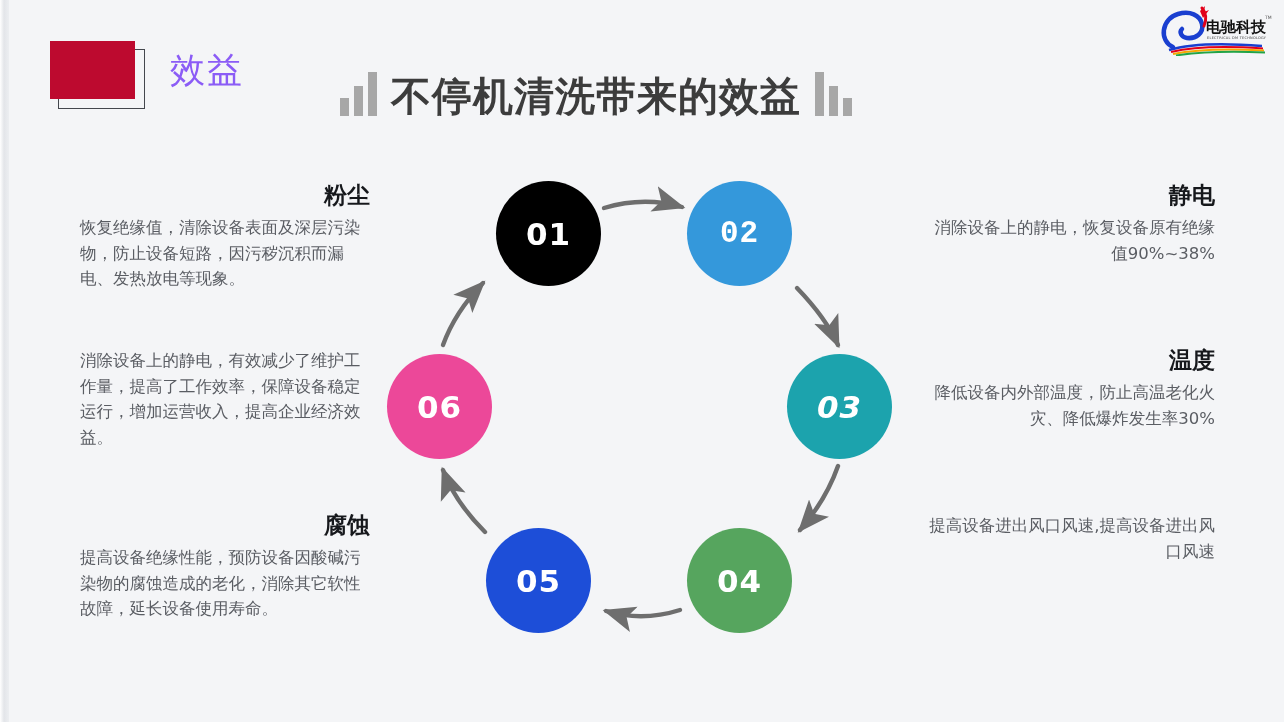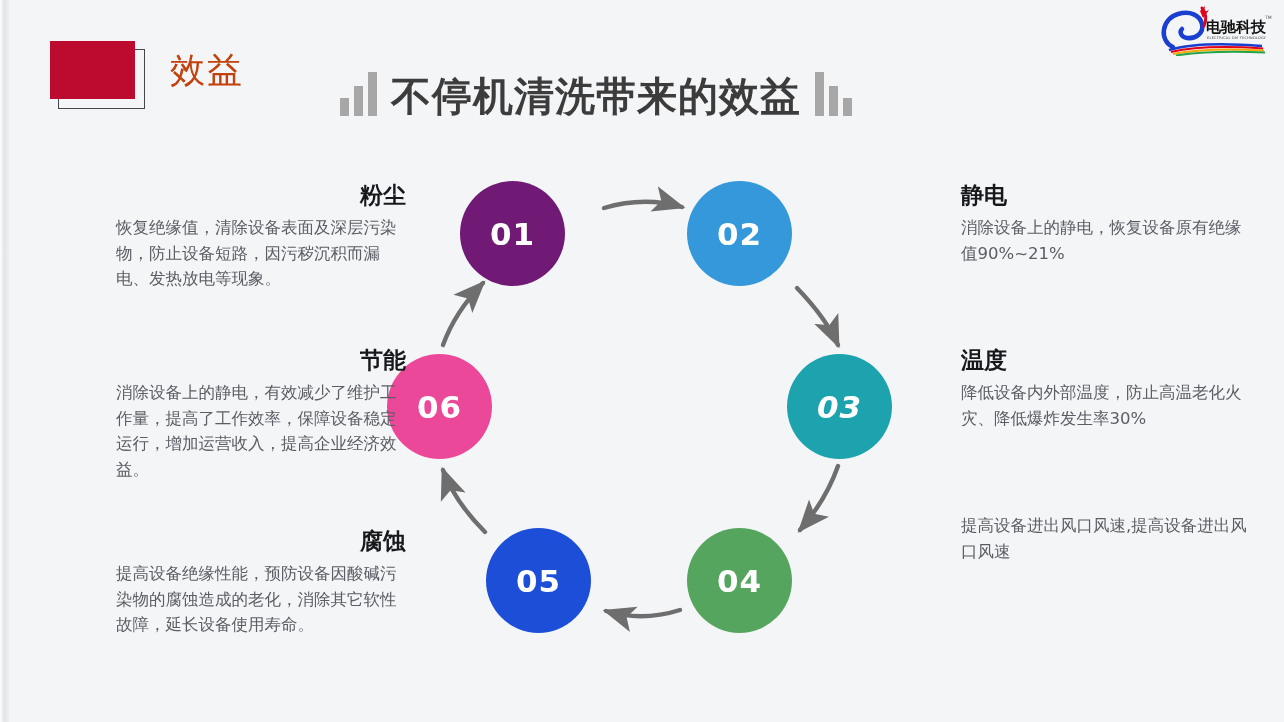--- a/index.html
+++ b/index.html
@@ -40,21 +40,21 @@
     left: 58px; top: 49px;
     width: 85px; height: 58px;
     border: 1px solid #44474d;
     background: transparent;
     z-index: 2;
   }
   .header-kicker {
     position: absolute;
     left: 170px; top: 47px;
     font-size: 35px;
-    color: #c2410c;
+    color: #8b5cf6;
     letter-spacing: 2px;
     font-family: "DejaVu Sans", "Liberation Sans", sans-serif;
     z-index: 3;
   }
   .title-wrap {
     position: absolute;
     left: 340px; top: 68px;
     display: flex;
     align-items: flex-end;
     gap: 14px;
@@ -105,36 +105,36 @@
     align-items: center;
     justify-content: center;
     color: #ffffff;
     font-size: 31px;
     font-weight: bold;
     font-family: "DejaVu Sans", "Liberation Sans", sans-serif;
     letter-spacing: 1px;
   }
 
   
-  .block { position: absolute; width: 290px; margin-left: 36px; }
+  .block { position: absolute; width: 290px; }
   .block .ttl {
     font-size: 23px;
     font-weight: bold;
     color: #16181c;
     font-family: "DejaVu Sans", "Liberation Sans", sans-serif;
     margin-bottom: 7px;
     line-height: 1.1;
   }
   .block .body {
     font-size: 16.5px;
     color: #5a5d63;
     line-height: 1.55;
     font-family: "DejaVu Sans", "Liberation Sans", sans-serif;
   }
-  .block.right { text-align: left; }
+  .block.right { text-align: right; }
   .block.left { text-align: left; }
   .block.left .ttl { text-align: right; }
 </style>
 </head>
 <body>
 
 <div class="slide">
 
   <div class="edge-strip"></div>
 
@@ -180,24 +180,24 @@
     <g stroke="#6e6e6e" stroke-width="4.4" fill="none" marker-end="url(#ah)" stroke-linecap="round">
       <path d="M604 208 Q 644 196, 682 207"></path>
       <path d="M797 288 Q 826 318, 838 345"></path>
       <path d="M838 466 Q 826 500, 800 530"></path>
       <path d="M680 610 Q 642 622, 606 611"></path>
       <path d="M485 532 Q 455 502, 443 470"></path>
       <path d="M443 345 Q 455 312, 483 283"></path>
     </g>
   </svg>
 
-  <div class="circle" style="left: 460px; top: 181px; width: 105px; height: 105px; background: #701a75;">
+  <div class="circle" style="left: 496px; top: 181px; width: 105px; height: 105px; background: #000000;">
     <span>01</span>
   </div>
-  <div class="circle" style="left: 687px; top: 181px; width: 105px; height: 105px; background: rgb(52, 152, 219);">
+  <div class="circle" style="left: 687px; top: 181px; width: 105px; height: 105px; background: rgb(52, 152, 219); font-family: Liberation Mono, monospace;">
     <span>02</span>
   </div>
   <div class="circle" style="left: 787px; top: 354px; width: 105px; height: 105px; background: rgb(28, 163, 173); font-style: italic;">
     <span>03</span>
   </div>
   <div class="circle" style="left: 687px; top: 528px; width: 105px; height: 105px; background: rgb(86, 165, 94); text-align: center;">
     <span>04</span>
   </div>
   <div class="circle" style="left: 486px; top: 528px; width: 105px; height: 105px; background: #1d4ed8;">
     <span>05</span>
@@ -205,32 +205,31 @@
   <div class="circle" style="left: 387px; top: 354px; width: 105px; height: 105px; background: #ec4899;">
     <span>06</span>
   </div>
 
   <div class="block left" style="left:80px; top:183px;">
     <div class="ttl">粉尘</div>
     <div class="body">恢复绝缘值，清除设备表面及深层污染物，防止设备短路，因污秽沉积而漏电、发热放电等现象。</div>
   </div>
 
   <div class="block left" style="left:80px; top:348px;">
-    <div class="ttl">节能</div>
     <div class="body">消除设备上的静电，有效减少了维护工作量，提高了工作效率，保障设备稳定运行，增加运营收入，提高企业经济效益。</div>
   </div>
 
-  <div class="block left" style="left:80px; top:529px;">
+  <div class="block left" style="left:80px; top:513px;">
     <div class="ttl">腐蚀</div>
     <div class="body">提高设备绝缘性能，预防设备因酸碱污染物的腐蚀造成的老化，消除其它软性故障，延长设备使用寿命。</div>
   </div>
 
   <div class="block right" style="left:925px; top:183px;">
     <div class="ttl">静电</div>
-    <div class="body">消除设备上的静电，恢复设备原有绝缘值90%~21%</div>
+    <div class="body">消除设备上的静电，恢复设备原有绝缘值90%~38%</div>
   </div>
 
   <div class="block right" style="left:925px; top:348px;">
     <div class="ttl">温度</div>
     <div class="body">降低设备内外部温度，防止高温老化火灾、降低爆炸发生率30%</div>
   </div>
 
   <div class="block right" style="left:925px; top:513px;">
     <div class="body">提高设备进出风口风速,提高设备进出风口风速</div>
   </div>

